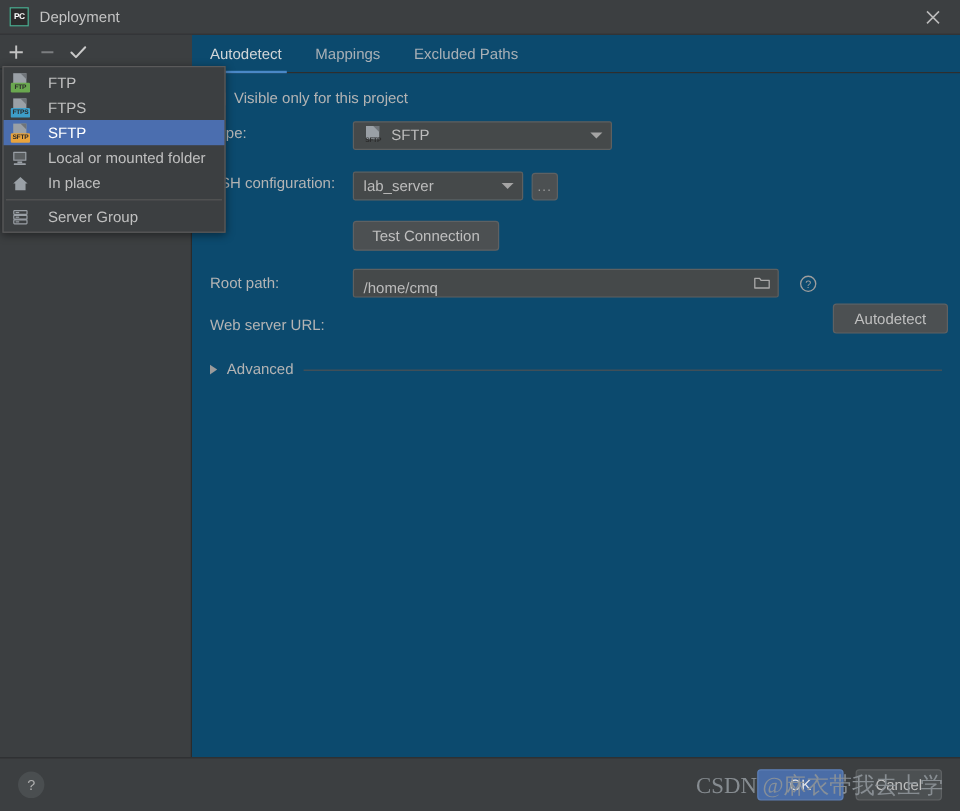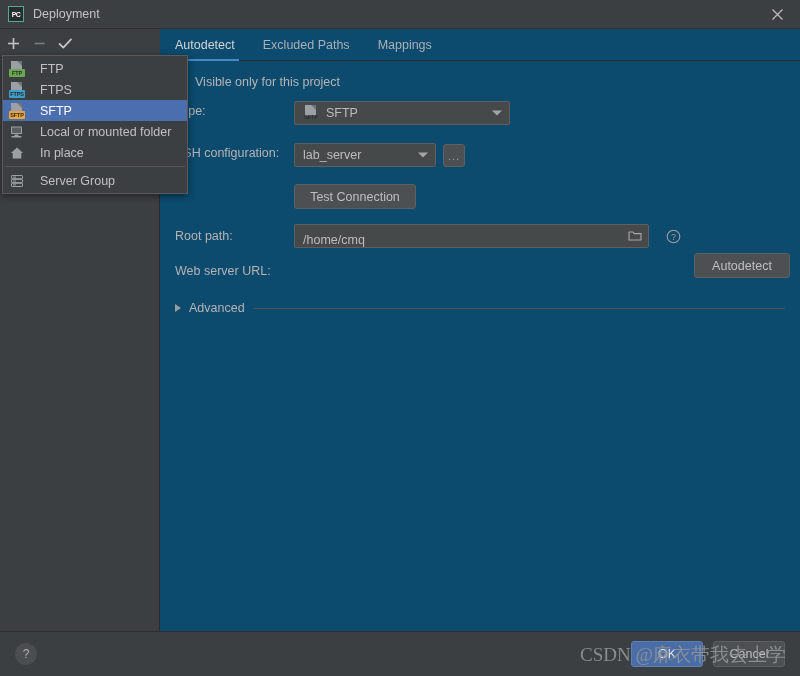--- a/index.html
+++ b/index.html
@@ -218,22 +218,22 @@
       <svg width="15" height="13" viewBox="0 0 15 13">
         <path d="M1.5 6.8 L5.3 10.6 L13 2.4" stroke="#c9c9c9" stroke-width="1.7" fill="none" stroke-linecap="round" stroke-linejoin="round"></path>
       </svg>
     </div>
   </div>
 
   <div id="left-panel"></div>
 
   <div id="tabs">
     <div class="tab active">Autodetect</div>
+    <div class="tab">Mappings</div>
     <div class="tab">Excluded Paths</div>
-    <div class="tab">Mappings</div>
   </div>
 
   <div id="content">
 
     <div class="row" style="left:14px; top:14px;">
       <div class="checkbox-box"></div>
       <span class="field-label">Visible only for this project</span>
     </div>
 
     <div class="row" style="left:14px; top:43px;">

